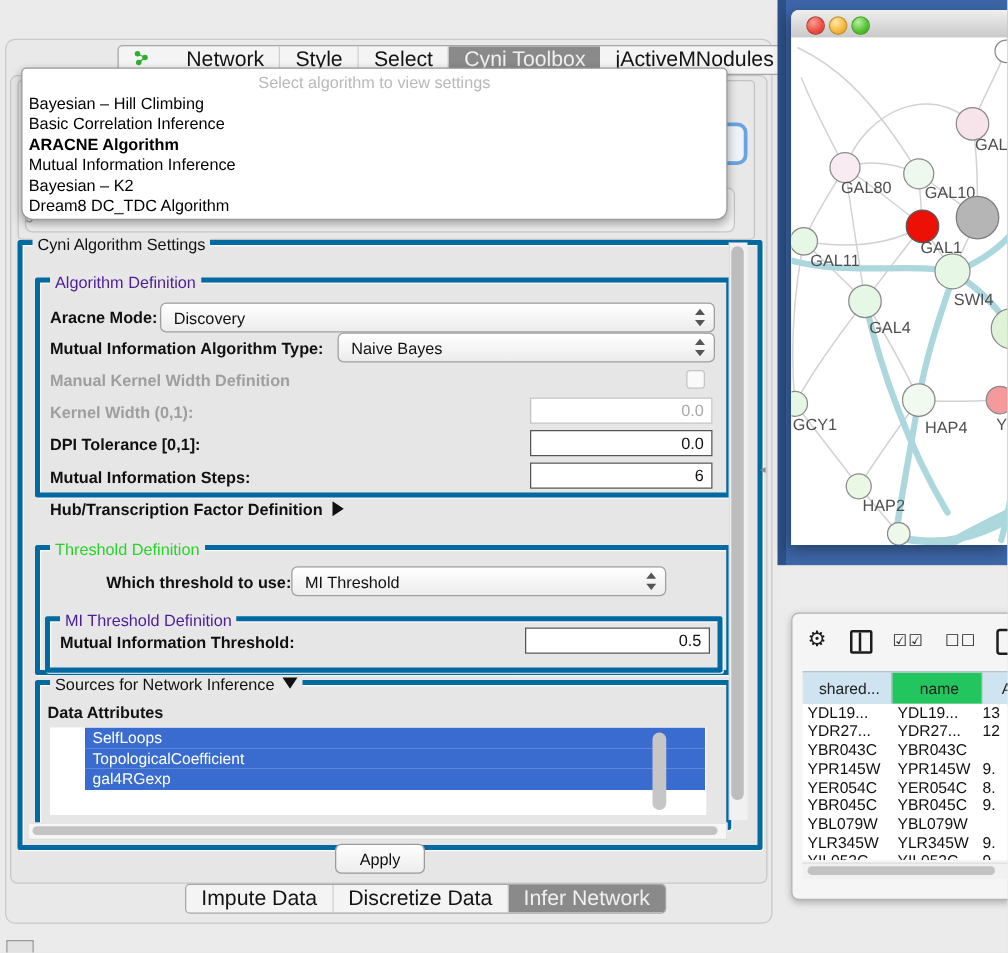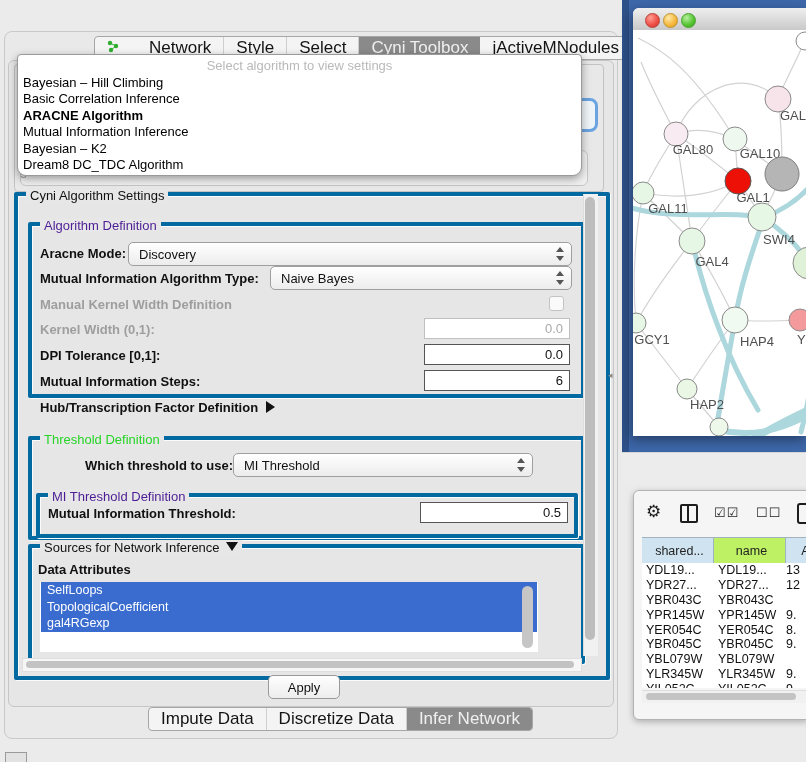--- a/index.html
+++ b/index.html
@@ -67,21 +67,21 @@
 
   #chk-manual{left:549px;top:296px;width:13px;height:13px;border:1px solid #c4c4c4;border-radius:3px;background:#fafafa;}
 
   #hub-row{left:40px;top:400px;font-size:13px;color:#101010;font-weight:bold;}
   .tri-r{display:inline-block;width:0;height:0;border-top:6px solid transparent;border-bottom:6px solid transparent;
          border-left:9px solid #111;margin-left:8px;vertical-align:-1px;}
   .tri-d{display:inline-block;width:0;height:0;border-left:6px solid transparent;border-right:6px solid transparent;
          border-top:9px solid #111;margin-left:6px;vertical-align:1px;}
 
   #attr-title{left:38px;top:562px;font-size:13px;font-weight:bold;}
-  #attr-list{left:40px;top:582px;width:498px;height:70px;background:#fff;overflow:hidden;}
+  #attr-list{left:40px;top:582px;width:498px;height:70px;background:#fff;overflow:hidden;padding-left:27px;}
   .attr-item{height:16.5px;line-height:16.5px;font-size:12.5px;color:#fff;background:#3a6cd0;padding-left:6px;margin:0 1px;}
   #attr-vsb{left:522px;top:586px;width:11px;height:62px;border-radius:6px;background:#c6c6c6;}
 
   
   #set-vsb-track{left:583px;top:194px;width:14px;height:462px;background:#f1f1f1;border-left:1px solid #dcdcdc;}
   #set-vsb-thumb{left:585px;top:197px;width:10px;height:443px;border-radius:6px;background:#bdbdbd;}
   #set-hsb-track{left:22px;top:658px;width:558px;height:12px;background:#f6f6f6;border:1px solid #dedede;}
   #set-hsb-thumb{left:26px;top:661px;width:548px;height:7px;border-radius:4px;background:#c3c3c3;}
 
   #apply-btn{left:268px;top:675px;width:70px;height:22px;border:1px solid #9a9a9a;border-radius:5px;
@@ -115,21 +115,21 @@
   #ic-panes{left:46px;top:13px;width:14px;height:15px;border:2px solid #1d1d1d;border-radius:2px;}
   #ic-panes:before{content:"";position:absolute;left:5px;top:0;width:2px;height:15px;background:#1d1d1d;}
   #ic-checks{left:80px;top:14px;font-size:13px;color:#1d1d1d;letter-spacing:1px;}
   #ic-unchecks{left:122px;top:14px;font-size:13px;color:#1d1d1d;letter-spacing:1px;}
   #ic-partial{left:163px;top:12px;width:16px;height:17px;border:2px solid #1d1d1d;border-radius:3px;background:#f5f5f5;}
 
   #tbl-head{left:8px;top:46px;width:165px;height:26px;display:flex;overflow:hidden;border-top:1px solid #9fb4bf;}
   .th{height:26px;display:flex;align-items:center;justify-content:center;font-size:12.5px;color:#222;
       border-right:1px solid #9fb4bf;border-bottom:1px solid #9fb4bf;box-sizing:border-box;flex:none;}
   .th.hl{background:#cfe4f0;}
-  .th.plain{background:#bef264;}
+  .th.plain{background:#22c55e;}
   #tbl-body{left:8px;top:72px;width:165px;height:125px;background:#fff;overflow:hidden;}
   .trow{display:flex;height:14.8px;align-items:center;}
   .tcell{font-size:12.5px;color:#111;white-space:nowrap;overflow:hidden;flex:none;}
   .c1{width:72px;padding-left:4px;box-sizing:border-box;}
   .c2{width:72px;padding-left:4px;box-sizing:border-box;}
   .c3{width:20px;box-sizing:border-box;}
   #tbl-hsb-track{left:8px;top:199px;width:165px;height:12px;background:#f1f1f1;border-top:1px solid #ddd;}
   #tbl-hsb-thumb{left:12px;top:202px;width:150px;height:7px;border-radius:4px;background:#c3c3c3;}
 
   svg text{font-family:"Liberation Sans",sans-serif;}

